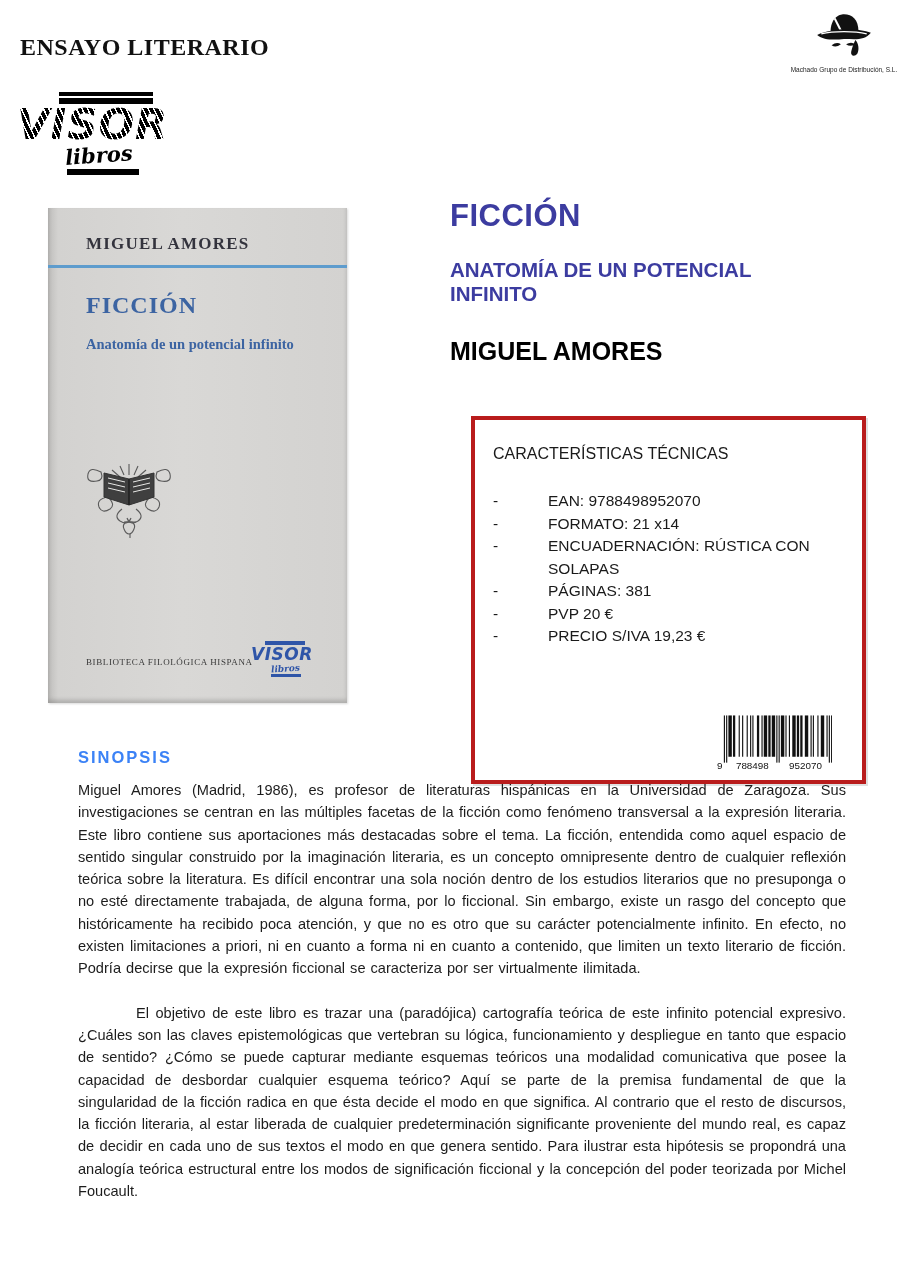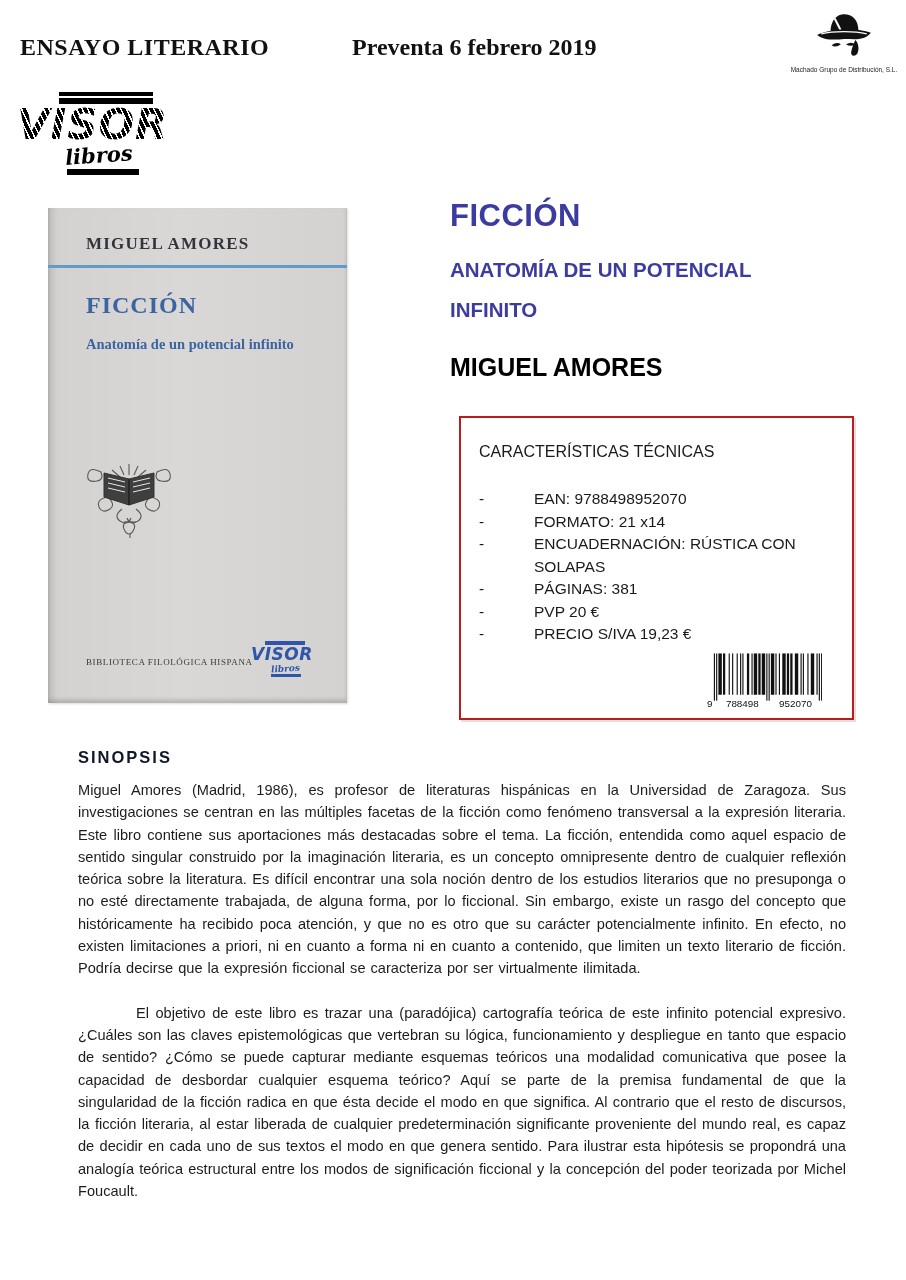--- a/index.html
+++ b/index.html
@@ -74,51 +74,50 @@
   .cov-logo .script {
     font-family:"DejaVu Serif", serif; font-style:italic; font-weight:bold;
     font-size:9px; color:#2f55a8; margin:0 0 0 20px; transform:rotate(-4deg);
   }
   .cov-logo .bar-b { width:30px; height:3px; background:#2f55a8; margin:1px 0 0 20px; }
 
   
   .title-block { position:absolute; left:450px; top:198px; width:420px; }
   .bk-title { font-size:31px; font-weight:bold; color:#3c3ca0; letter-spacing:0.5px; }
   .bk-sub { font-size:20.5px; font-weight:bold; color:#3c3ca0; margin-top:24px; }
-  .bk-sub2 { font-size:20.5px; font-weight:bold; color:#3c3ca0; margin-top:16px; }
+  .bk-sub2 { font-size:20.5px; font-weight:bold; color:#3c3ca0; }
   .bk-author { font-size:25px; font-weight:bold; color:#000; margin-top:31px; }
 
   
   .specs-box {
-    position:absolute; left:459px; top:416px; width:395px; height:304px;
-    border:2px solid #b91c1c; background:#fff; box-shadow:2px 2px 0 rgba(0,0,0,0.12);
+    position:absolute; left:471px; top:416px; width:395px; height:368px;
+    border:4px solid #b91c1c; background:#fff; box-shadow:2px 2px 0 rgba(0,0,0,0.12);
   }
   .specs-heading { margin:25px 0 0 18px; font-size:16px; color:#1a1a1a; }
   .specs-list { margin:27px 0 0 18px; }
   .spec-row { display:flex; font-size:15.5px; line-height:22.5px; color:#1a1a1a; }
   .spec-dash { width:55px; flex:0 0 55px; }
   .barcode { position:absolute; right:30px; bottom:8px; }
 
   
   .synopsis { position:absolute; left:78px; top:748px; width:768px; }
-  .syn-heading { font-size:16.5px; font-weight:bold; letter-spacing:2px; color:#0f172a; }
+  .syn-heading { font-size:16.5px; font-weight:bold; letter-spacing:2px; color:#3b82f6; }
   .syn-paras { margin-top:12px; }
   .syn-paras p {
     font-size:14.6px; line-height:22.3px; text-align:justify; color:#1c1c1c;
     word-spacing:1px;
   }
   .syn-paras p + p { margin-top:22px; text-indent:58px; }
 </style>
 </head>
 <body>
 
 <div class="page">
 
   <div class="hdr-category">ENSAYO LITERARIO</div>
-  <div class="hdr-presale">Preventa 6 febrero 2019</div>
 
   <div class="machado">
     <svg width="62" height="54" viewBox="0 0 60 52">
       <path d="M17 21 C17 8, 25 4, 30 4 C38 4, 44 9, 44 21 L44 24 C35 27, 25 27, 17 24 Z" fill="#111"></path>
       <path d="M21 8 L27 20" stroke="#fff" stroke-width="2" fill="none"></path>
       <path d="M4 24 C18 17, 44 17, 56 22 C50 30, 40 28, 30 28 C20 29, 10 29, 4 24 Z" fill="#111"></path>
       <path d="M8 23 C20 20, 40 20, 52 23" stroke="#fff" stroke-width="1.2" fill="none"></path>
       <path d="M18 34 q5 -4 9 -1 q-5 4 -9 1 Z" fill="#111"></path>
       <path d="M32 33 q5 -3 9 0 q-5 3 -9 0 Z" fill="#111"></path>
       <path d="M41 29 c3 3 4 9 2 13 c-3 4 -7 2 -6 -2 c1 -4 2 -7 4 -11 Z" fill="#111"></path>

